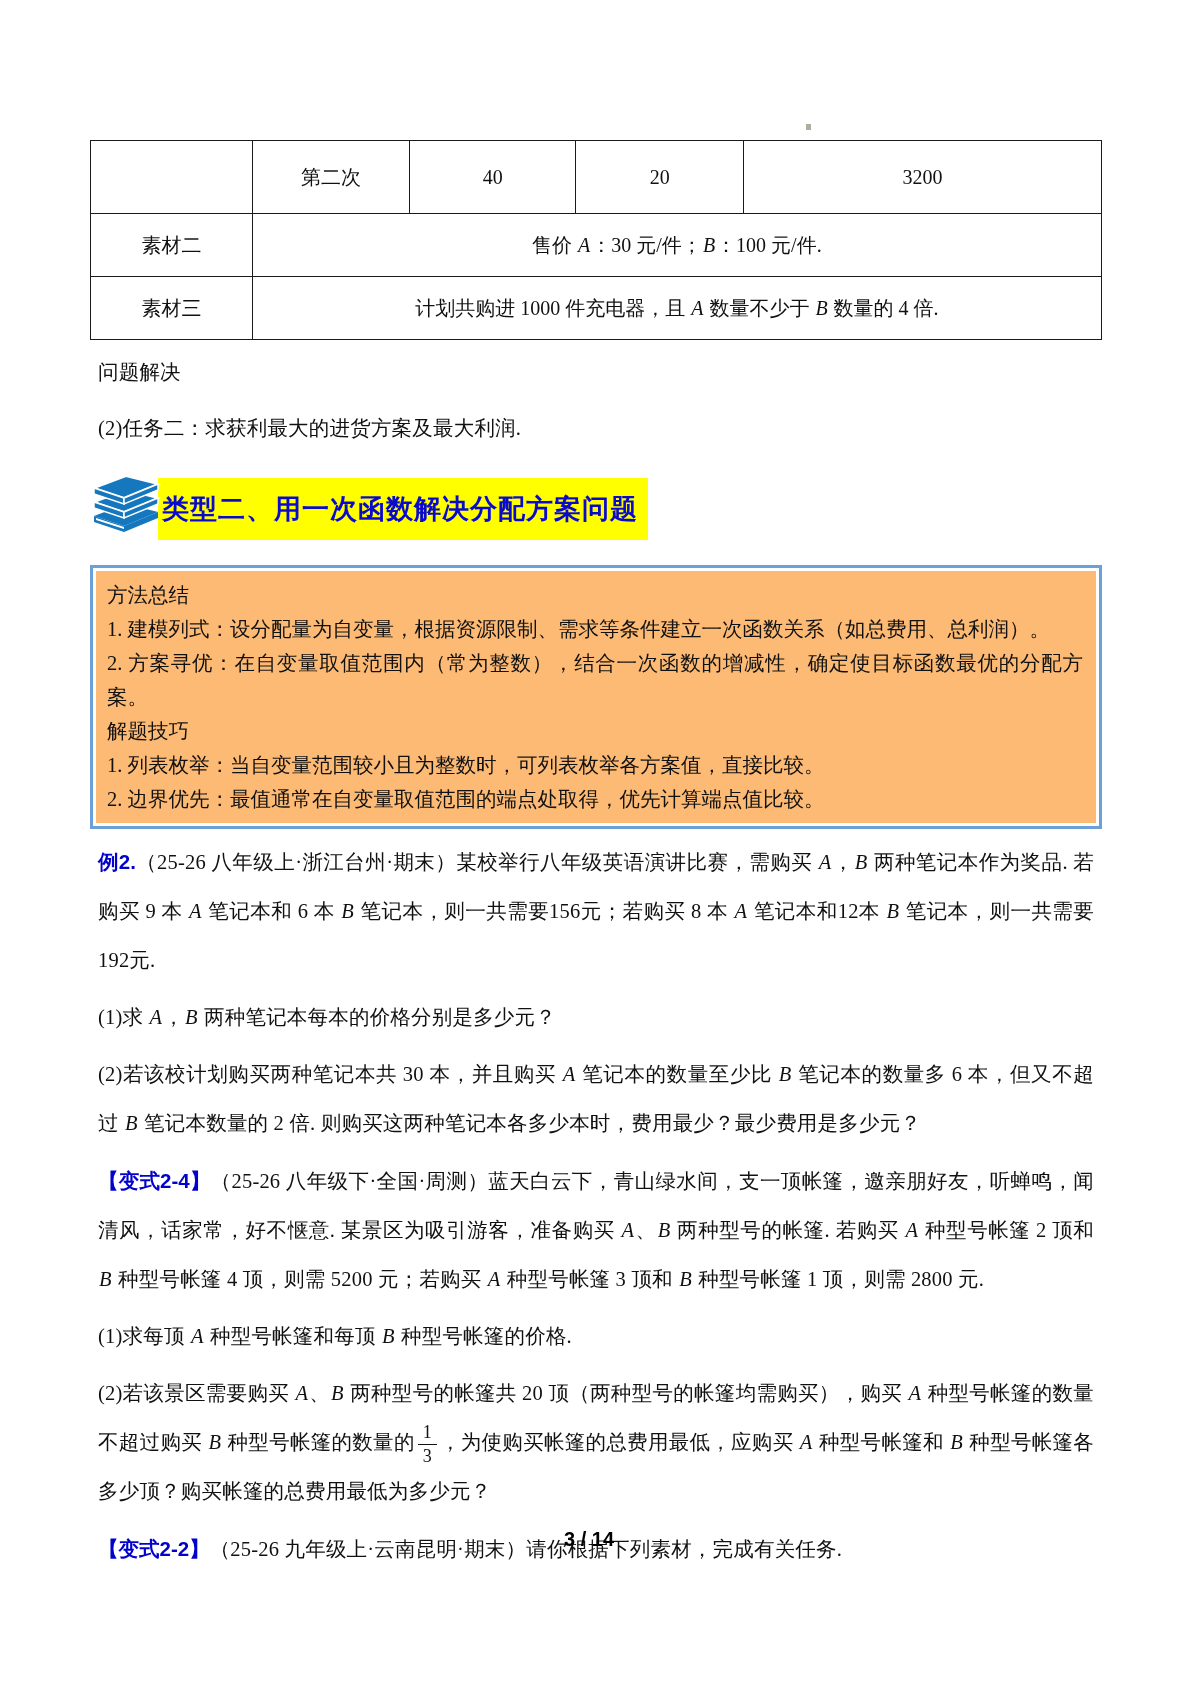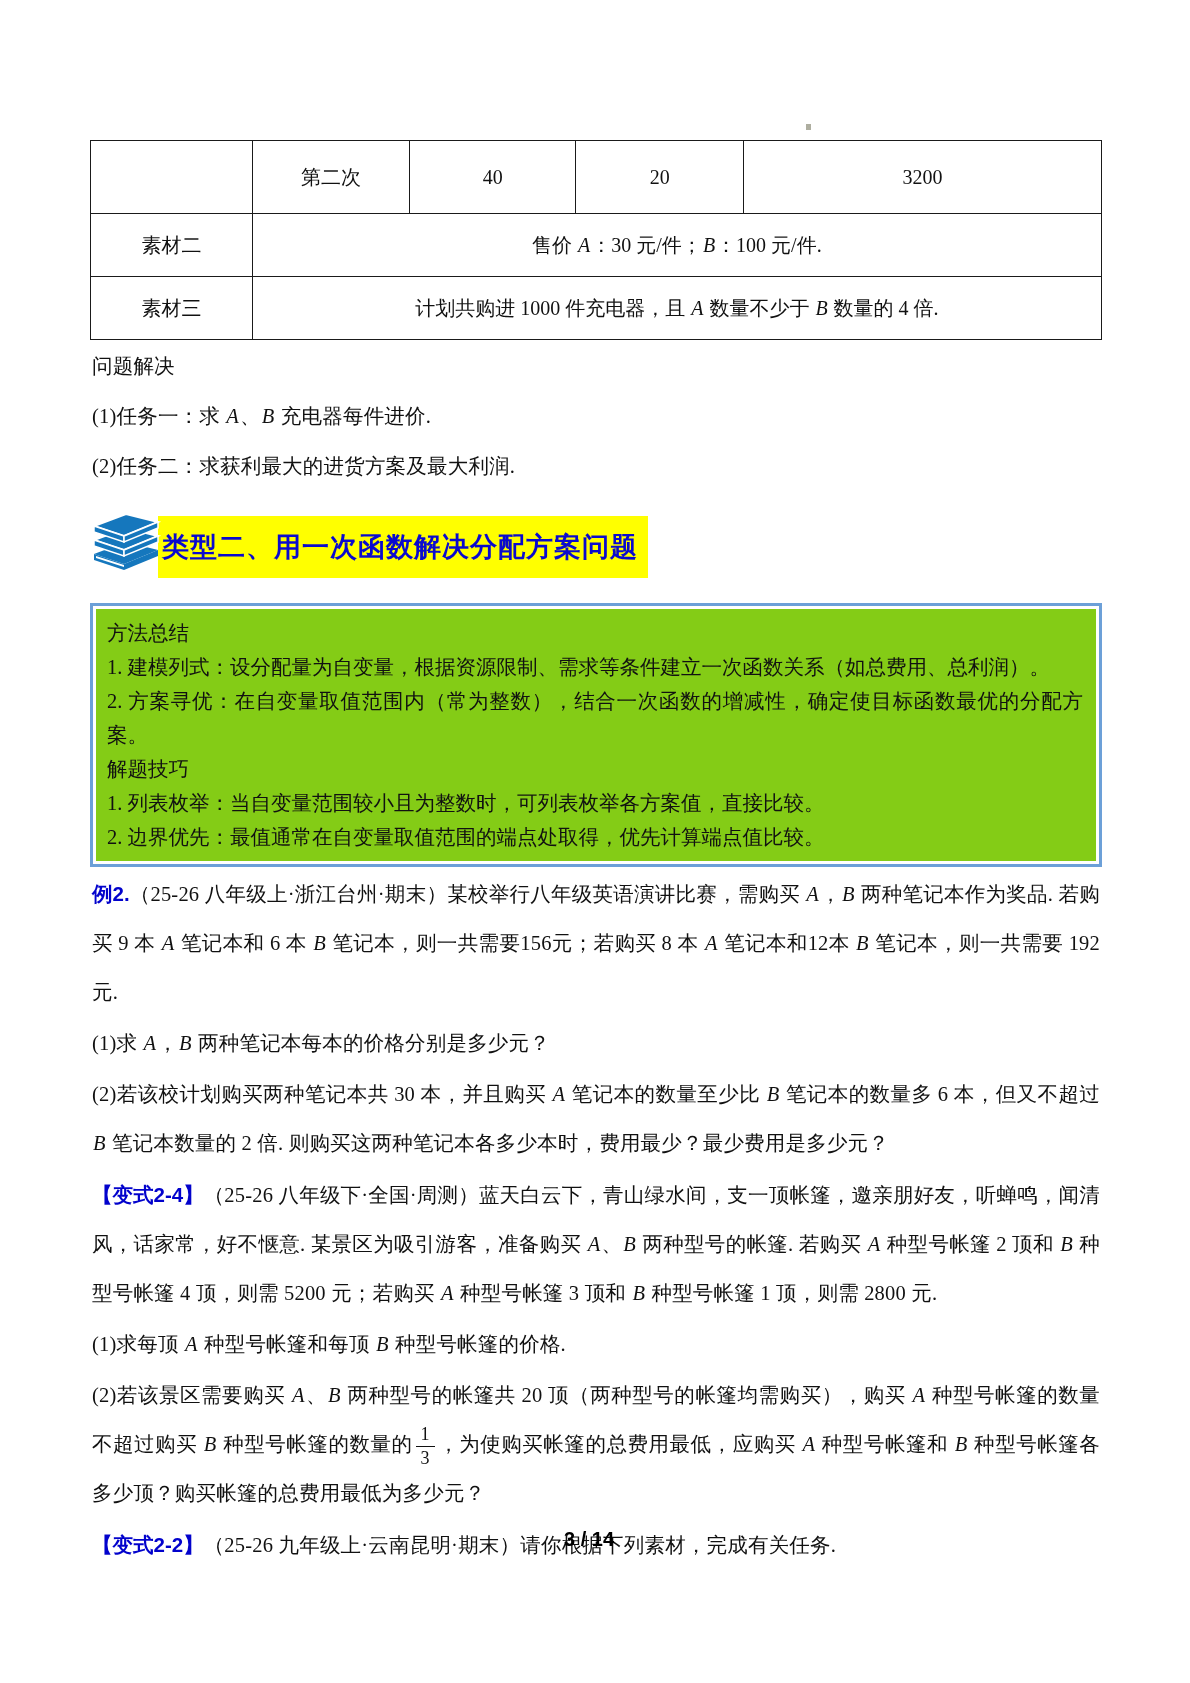--- a/index.html
+++ b/index.html
@@ -24,21 +24,21 @@
     font-size:20px;
     text-align:center;
     vertical-align:middle;
     padding:0 4px;
   }
   table.mat tr.r1 td{height:72px;}
   table.mat tr.r2 td{height:62px;}
   table.mat tr.r3 td{height:62px;}
   
   p.body{
-    margin:2px;
+    margin:8px;
     font-size:20.5px;
     line-height:49px;
     text-align:justify;
     letter-spacing:0.2px;
   }
   p.tight{line-height:48px;}
   .mvar{
     font-family:"Liberation Serif","DejaVu Serif",serif;
     font-style:italic;
     padding:0 1px;
@@ -66,21 +66,21 @@
     font-weight:bold;
     font-size:27px;
     letter-spacing:1px;
     padding:0 10px 0 4px;
     white-space:nowrap;
     margin-top:18px;
   }
   
   .method-box{
     margin-top:25px;
-    background:#84cc16;
+    background:#fdba74;
     border:3px solid #6ca0d8;
     box-shadow:inset 0 0 0 3px #ffffff;
     padding:10px 16px 10px 14px;
   }
   .method-box p{
     margin:0;
     font-size:20.5px;
     line-height:34px;
     text-align:justify;
   }
@@ -142,21 +142,20 @@
           <td colspan="4">售价 <i class="mvar">A</i>：30 元/件；<i class="mvar">B</i>：100 元/件.</td>
         </tr>
         <tr class="r3">
           <td>素材三</td>
           <td colspan="4">计划共购进 1000 件充电器，且 <i class="mvar">A</i> 数量不少于 <i class="mvar">B</i> 数量的 4 倍.</td>
         </tr>
       </tbody>
     </table>
 
     <p class="body tight mt14">问题解决</p>
-    <p class="body tight">(1)任务一：求 <i class="mvar">A</i>、<i class="mvar">B</i> 充电器每件进价.</p>
     <p class="body tight">(2)任务二：求获利最大的进货方案及最大利润.</p>
 
     <div class="section-head">
       <span class="books-icon">
         <svg viewBox="0 0 72 74" width="72" height="74" xmlns="http://www.w3.org/2000/svg">
 
           <polygon points="4,50 36,38 68,46 34,60" fill="#1577bd"></polygon>
           <polygon points="4,50 34,60 34,66 4,56" fill="#1577bd"></polygon>
           <polygon points="34,60 68,46 68,52 34,66" fill="#1577bd"></polygon>
           <polygon points="6,52 34,61 34,63 6,54" fill="#ffffff"></polygon>

